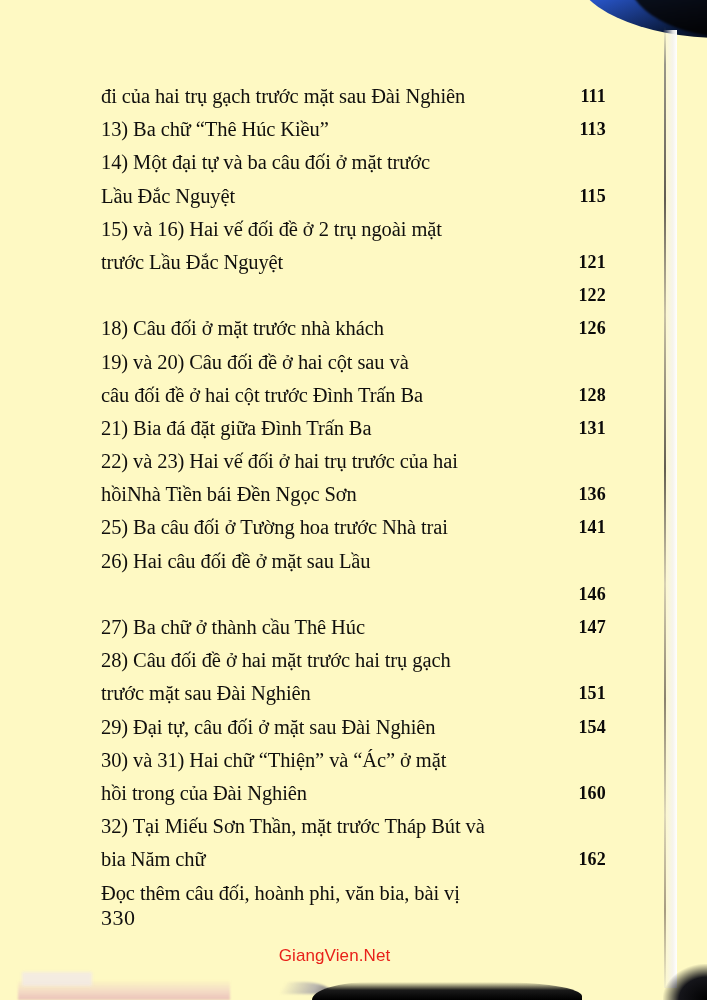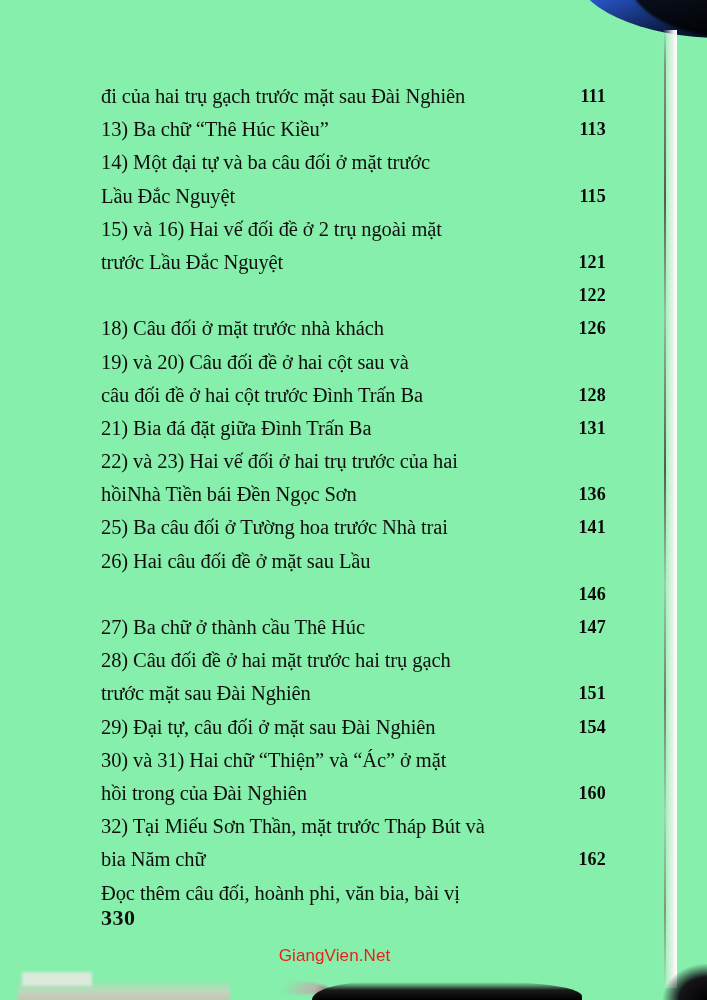--- a/index.html
+++ b/index.html
@@ -5,21 +5,21 @@
   html, body {
     margin: 0;
     padding: 0;
     background: #ffffff;
   }
   .page {
     position: relative;
     width: 707px;
     height: 1000px;
     overflow: hidden;
-    background: #86efac;
+    background: #fef9c3;
     font-family: "Liberation Serif", "DejaVu Serif", serif;
   }
 
   
   .cover-blue {
     position: absolute;
     top: -58px;
     right: -36px;
     width: 170px;
     height: 96px;
@@ -145,21 +145,21 @@
     color: #0b0a09;
     letter-spacing: 0.2px;
   }
   .entry-page:empty { display: none; }
 
   .folio {
     position: absolute;
     left: 101px;
     top: 905px;
     font-size: 22px;
-    font-weight: bold;
+    font-weight: normal;
     color: #121110;
     letter-spacing: 0.5px;
   }
   .watermark {
     position: absolute;
     left: 0;
     top: 946px;
     width: 669px;
     text-align: center;
     font-family: "Liberation Sans", "DejaVu Sans", sans-serif;

